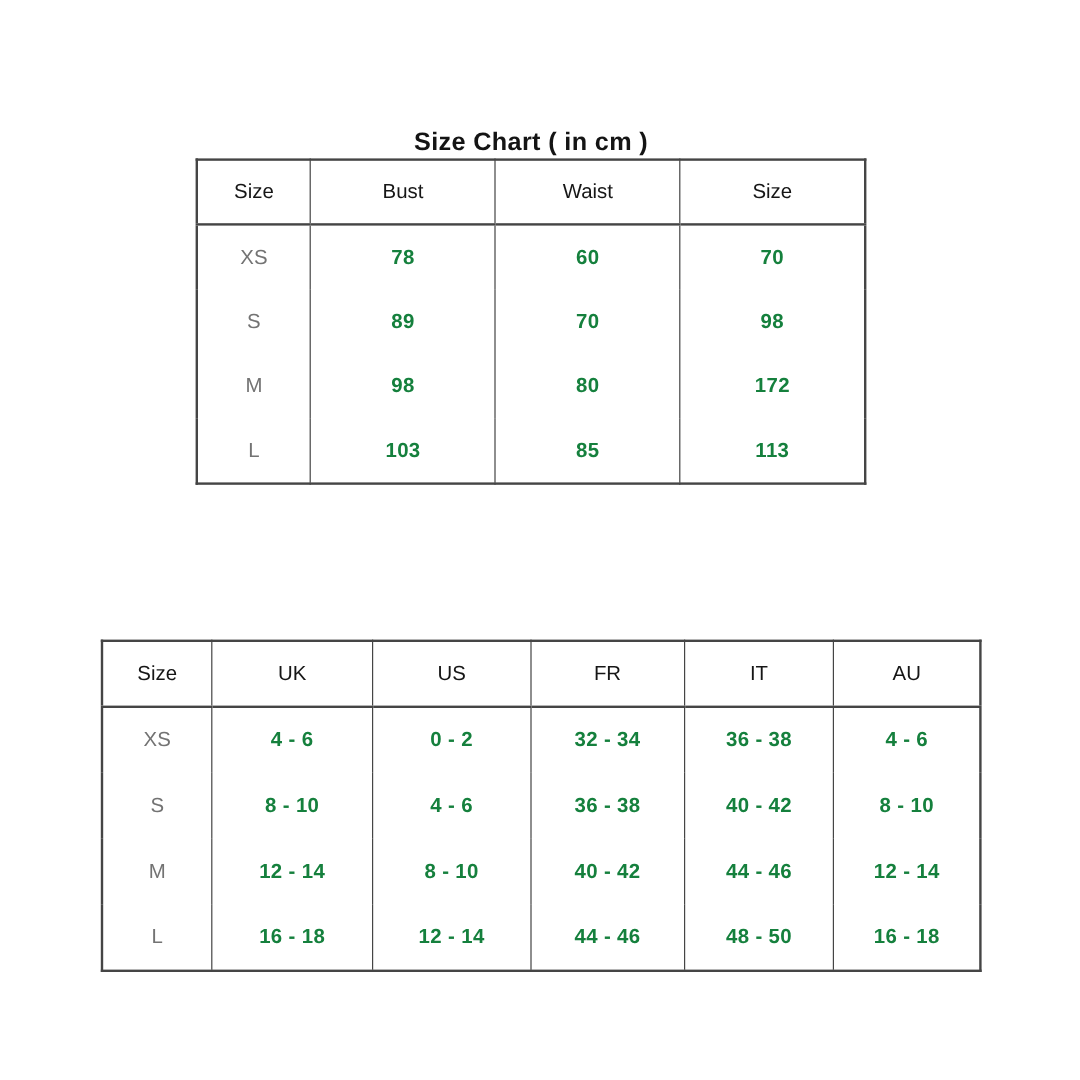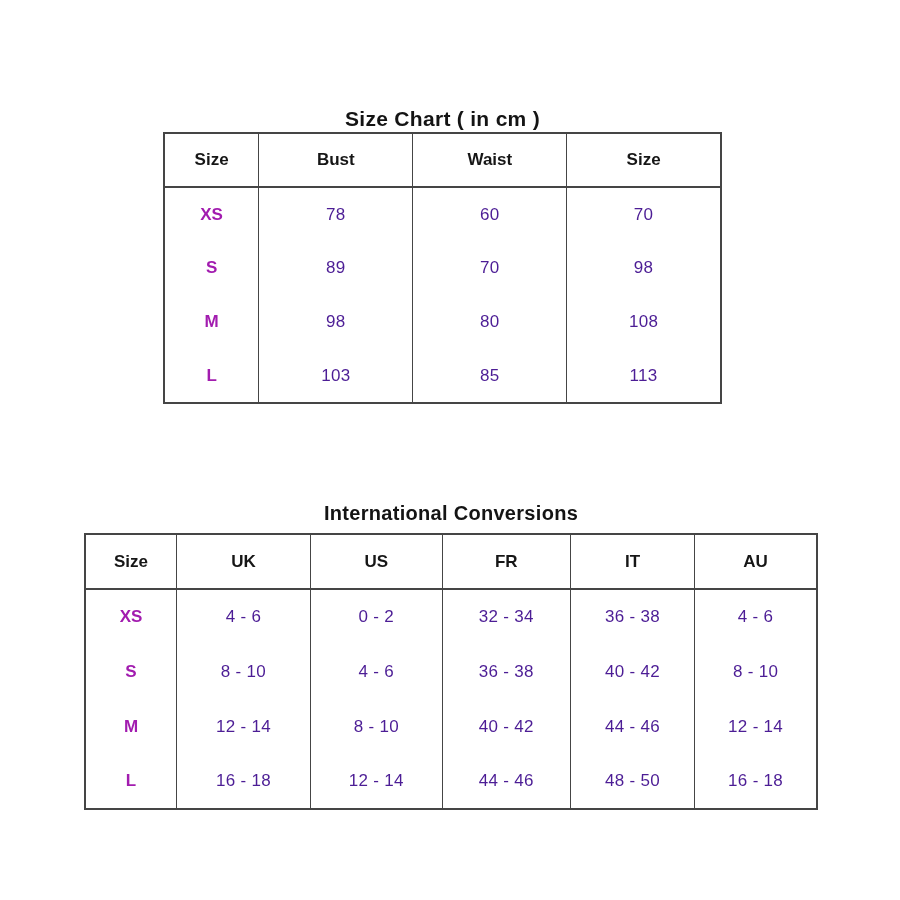--- a/index.html
+++ b/index.html
@@ -65,34 +65,34 @@
     vertical-align: middle;
     font-size: 17px;
     padding: 0;
     border-left: 1.5px solid #454545;
   }
   .tbl th:first-child, .tbl td:first-child {
     border-left: none;
   }
   .tbl thead th {
     border-bottom: 2px solid #454545;
-    font-weight: 700;
+    font-weight: 400;
     color: #161616;
   }
   #table1 thead tr { height: 54px; }
   #table1 tbody tr { height: 54px; }
   #table2 thead tr { height: 55px; }
   #table2 tbody tr { height: 55px; }
   .tbl tbody th {
+    font-weight: 400;
+    color: #737373;
+  }
+  .tbl tbody td {
     font-weight: 700;
-    color: #a21caf;
-  }
-  .tbl tbody td {
-    font-weight: 400;
-    color: #4c1d95;
+    color: #15803d;
     letter-spacing: 0.3px;
   }
 </style>
 </head>
 <body>
 
 <div class="canvas">
 
   <h2 class="chart-title" id="title1">Size Chart ( in cm )</h2>
 
@@ -121,32 +121,31 @@
       <tr>
         <th>S</th>
         <td>89</td>
         <td>70</td>
         <td>98</td>
       </tr>
       <tr>
         <th>M</th>
         <td>98</td>
         <td>80</td>
-        <td>108</td>
+        <td>172</td>
       </tr>
       <tr>
         <th>L</th>
         <td>103</td>
         <td>85</td>
         <td>113</td>
       </tr>
     </tbody>
   </table>
 
-  <h2 class="chart-title" id="title2">International Conversions</h2>
 
   <table class="tbl" id="table2">
     <colgroup>
       <col style="width:12.5%">
       <col style="width:18.3%">
       <col style="width:18%">
       <col style="width:17.5%">
       <col style="width:17%">
       <col style="width:16.7%">
     </colgroup>

